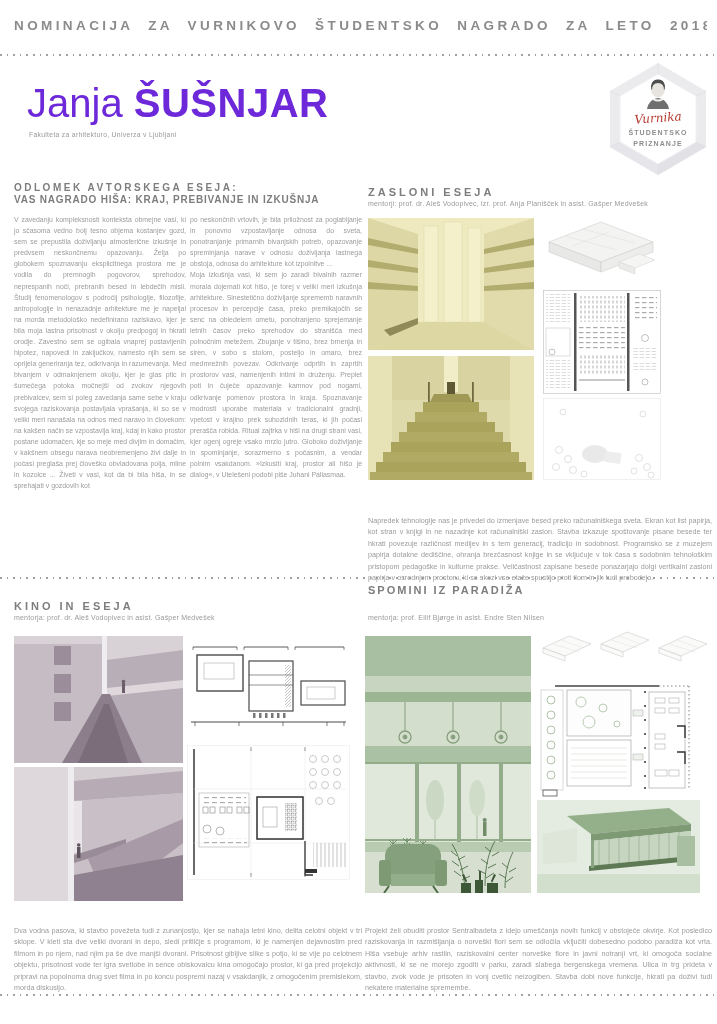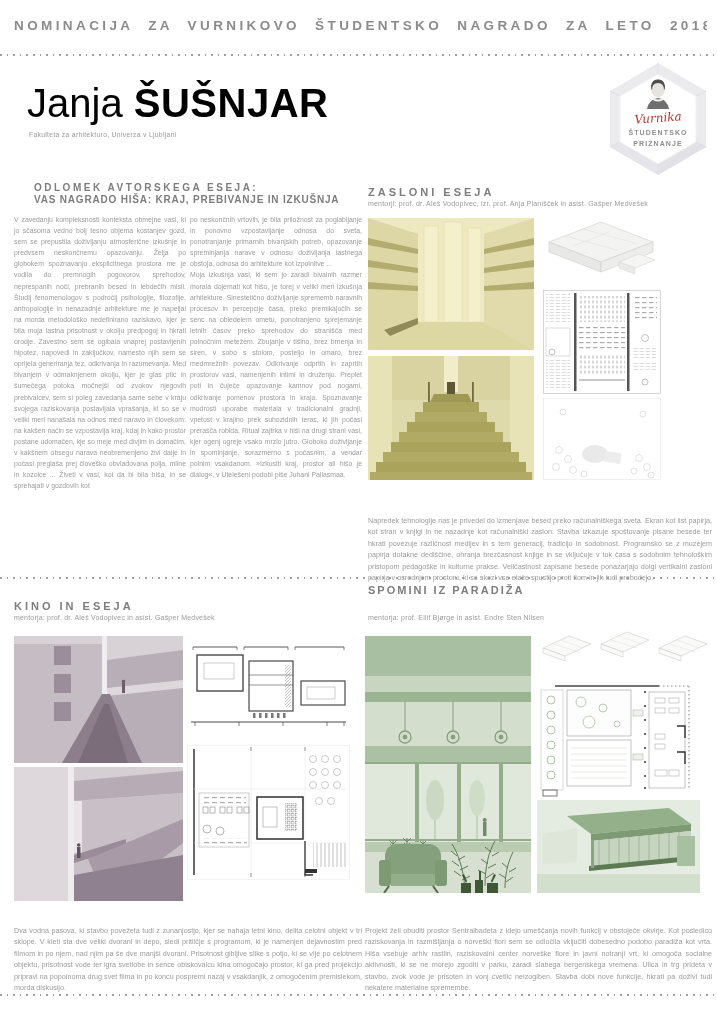--- a/index.html
+++ b/index.html
@@ -3,33 +3,33 @@
 <meta charset="utf-8">
 <style>
   html,body{margin:0;padding:0;background:#fff;}
   .poster{position:relative;width:717px;height:1024px;background:#fff;overflow:hidden;
           font-family:"Liberation Sans",sans-serif;-webkit-font-smoothing:antialiased;}
   .abs{position:absolute;}
   .page-title{top:18px;left:14px;right:10px;font-size:13.5px;font-weight:bold;color:#8b8b8b;
               letter-spacing:3.4px;word-spacing:8px;white-space:nowrap;overflow:hidden;}
   .dotted{left:0;right:0;height:2px;
           background:repeating-linear-gradient(90deg,#9f9f9f 0 1.6px,transparent 1.6px 6.6px);}
-  .author{top:82px;left:27px;color:#000000;font-size:40px;line-height:42px;white-space:nowrap;}
+  .author{top:82px;left:27px;color:#6d28d9;font-size:40px;line-height:42px;white-space:nowrap;}
   .author .fn{font-weight:normal;}
   .author .ln{font-weight:bold;letter-spacing:0.5px;}
   .affil{top:131px;left:29px;font-size:6.8px;color:#9a9a9a;letter-spacing:0.3px;}
   .badge{top:60px;left:602px;width:112px;height:118px;}
   .badge .inner{position:absolute;left:0;top:0;width:112px;height:118px;text-align:center;}
   .badge .portrait{position:absolute;left:41px;top:17px;width:30px;height:32px;}
   .badge .sig{position:absolute;left:0;right:0;top:51px;font-family:"DejaVu Serif",serif;
               font-style:italic;font-size:12px;color:#b5382f;transform:rotate(-4deg);}
   .badge .bl{position:absolute;left:0;right:0;font-size:7px;color:#8e8e8e;letter-spacing:1.1px;font-weight:bold;}
   .sec-title{font-size:11px;font-weight:bold;color:#7d7d7d;letter-spacing:3px;white-space:nowrap;}
   .sec-title.long{letter-spacing:2px;}
-  .essay-h{font-size:10px;font-weight:bold;color:#7d7d7d;line-height:11.5px;white-space:nowrap;margin-left:20px;}
+  .essay-h{font-size:10px;font-weight:bold;color:#7d7d7d;line-height:11.5px;white-space:nowrap;}
   .essay-h .l1{letter-spacing:2.5px;}
   .essay-h .l2{letter-spacing:0.8px;}
   .mentors{font-size:7px;color:#9a9a9a;letter-spacing:0.2px;}
   .body-txt{font-size:6.9px;line-height:11.1px;color:#9b9b9b;text-align:justify;}
   .body-txt p{margin:0;}
   .desc{font-size:7.2px;line-height:11.4px;color:#9b9b9b;text-align:justify;margin-top:28px;}
   figure{margin:0;}
   svg{display:block;}
 </style>
 </head>

